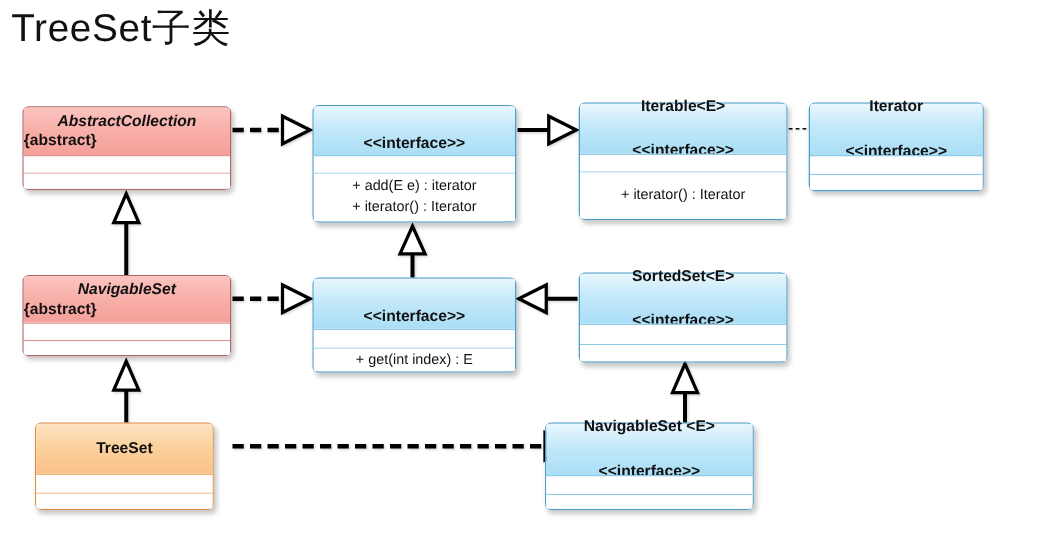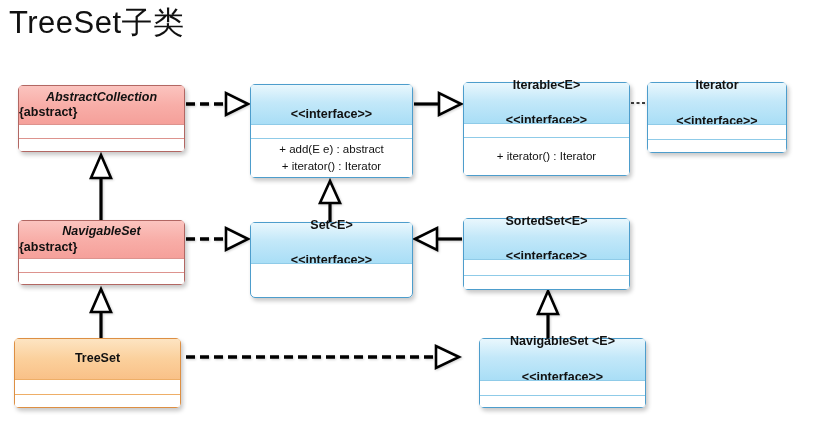--- a/index.html
+++ b/index.html
@@ -110,21 +110,21 @@
     <div class="comp" style="height:14px"></div>
     <div class="comp grow"></div>
   </div>
 
   <div class="uml-box blue" style="left:250px;top:84px;width:163px;height:94px">
     <div class="hdr" style="height:39px">
       <div class="stereo">&lt;&lt;interface&gt;&gt;</div>
     </div>
     <div class="comp" style="height:14px"></div>
     <div class="comp grow methods">
-      <div>+ add(E e) : abstract</div>
+      <div>+ add(E e) : iterator</div>
       <div>+ iterator() : Iterator</div>
     </div>
   </div>
 
   <div class="uml-box blue" style="left:463px;top:82px;width:167px;height:94px">
     <div class="hdr" style="height:40px">
       <div class="cname">Iterable&lt;E&gt;</div>
       <div class="stereo">&lt;&lt;interface&gt;&gt;</div>
     </div>
     <div class="comp" style="height:14px"></div>
@@ -146,44 +146,46 @@
     <div class="hdr" style="height:37px">
       <div class="cname italic">NavigableSet</div>
       <div class="cmod">{abstract}</div>
     </div>
     <div class="comp" style="height:14px"></div>
     <div class="comp grow"></div>
   </div>
 
   <div class="uml-box blue" style="left:250px;top:222px;width:163px;height:76px">
     <div class="hdr" style="height:40px">
-      <div class="cname">Set&lt;E&gt;</div>
       <div class="stereo">&lt;&lt;interface&gt;&gt;</div>
     </div>
     <div class="comp" style="height:15px"></div>
+    <div class="comp grow methods">
+      <div>+ get(int index) : E</div>
+    </div>
   </div>
 
   <div class="uml-box blue" style="left:463px;top:218px;width:167px;height:72px">
     <div class="hdr" style="height:40px">
       <div class="cname">SortedSet&lt;E&gt;</div>
       <div class="stereo">&lt;&lt;interface&gt;&gt;</div>
     </div>
     <div class="comp" style="height:16px"></div>
     <div class="comp grow"></div>
   </div>
 
-  <div class="uml-box orange" style="left:14px;top:338px;width:167px;height:70px">
+  <div class="uml-box orange" style="left:28px;top:338px;width:143px;height:70px">
     <div class="hdr" style="height:40px">
       <div class="cname">TreeSet</div>
     </div>
     <div class="comp" style="height:15px"></div>
     <div class="comp grow"></div>
   </div>
 
-  <div class="uml-box blue" style="left:479px;top:338px;width:167px;height:70px">
+  <div class="uml-box blue" style="left:436px;top:338px;width:167px;height:70px">
     <div class="hdr" style="height:41px">
       <div class="cname">NavigableSet &lt;E&gt;</div>
       <div class="stereo">&lt;&lt;interface&gt;&gt;</div>
     </div>
     <div class="comp" style="height:15px"></div>
     <div class="comp grow"></div>
   </div>
 
 </div>
 

